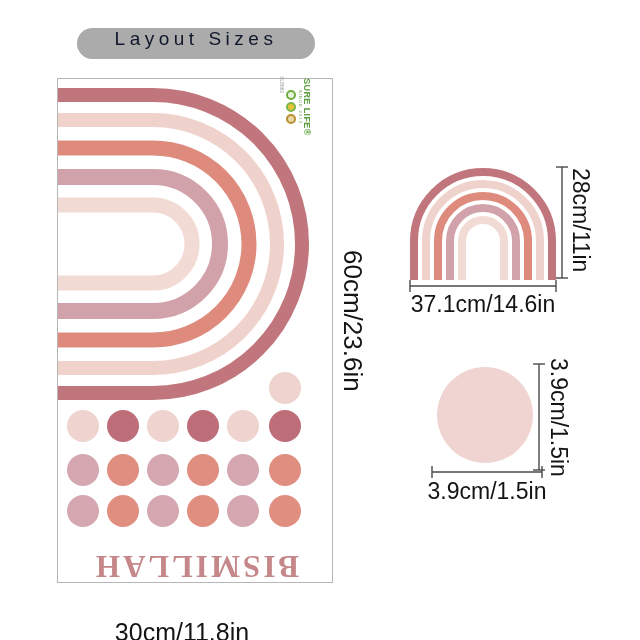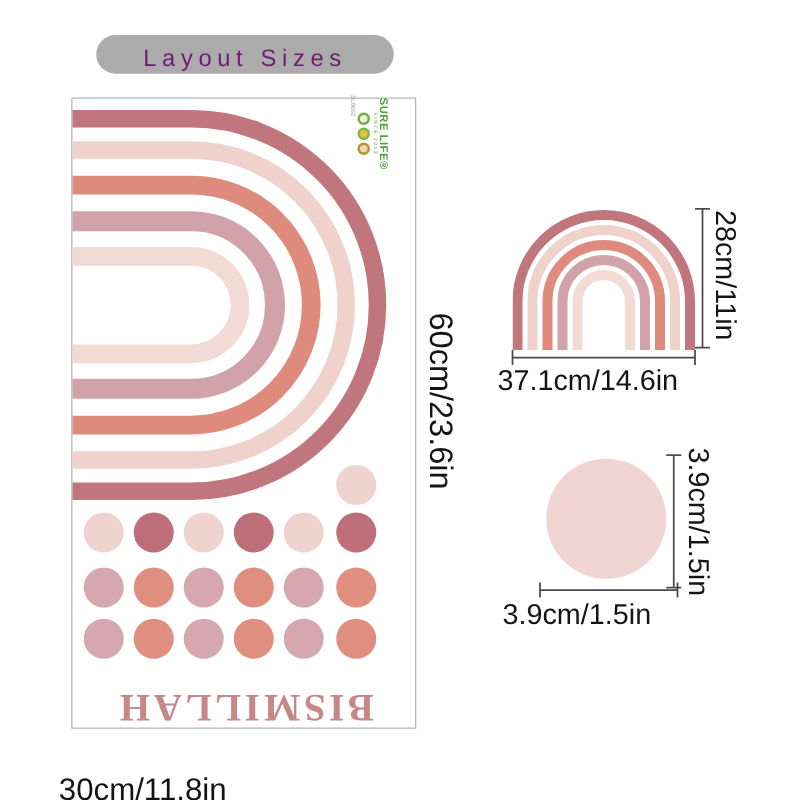--- a/index.html
+++ b/index.html
@@ -5,22 +5,22 @@
   html,body{margin:0;padding:0;}
   body{
     width:640px;height:640px;position:relative;background:#ffffff;
     font-family:"Liberation Sans", sans-serif;overflow:hidden;
   }
   .abs{position:absolute;}
 
   
   #banner{
     left:77px;top:28px;width:238px;height:31px;border-radius:16px;
-    display:flex;align-items:flex-end;justify-content:center;
-    color:#701a75;font-size:19px;letter-spacing:4.5px;font-weight:400;
+    display:flex;align-items:flex-start;justify-content:center;
+    color:#0f172a;font-size:19px;letter-spacing:4.5px;font-weight:400;
   }
 
   
   #sheet{
     left:57px;top:78px;width:276px;height:505px;
     border:1px solid #b5b5b5;background:#ffffff;box-sizing:border-box;
   }
   #big-rainbow{left:0;top:0;}
 
   .dot{position:absolute;border-radius:50%;}
@@ -45,21 +45,21 @@
   #brand .bsince{font-size:4px;color:#5a9e3f;letter-spacing:1.2px;white-space:nowrap;}
   #brand .badges{display:flex;gap:2px;margin-top:2px;}
   #brand .badge{width:10px;height:10px;border-radius:50%;box-sizing:border-box;}
   #brand .badge.b1{background:#e9f3de;border:2px solid #6fae3e;}
   #brand .badge.b2{background:#e8c33c;border:2px solid #7ab648;}
   #brand .badge.b3{background:#e8d9a8;border:2px solid #b98e2f;}
   #brand .bcode{font-size:5px;color:#9a9a9a;margin-top:2px;align-self:flex-start;}
 
   
   .dim-label{color:#141414;white-space:nowrap;}
-  .dim-label.h{}
+  .dim-label.h{text-align:center;}
   .dim-label.v{writing-mode:vertical-rl;}
   #sheet-height-label{left:337px;top:250px;font-size:26px;}
   #sheet-width-label{left:47px;top:590px;width:270px;font-size:25px;margin-top:28px;}
   #rb-height-label{left:567px;top:168px;font-size:23px;}
   #rb-width-label{left:398px;top:291px;width:170px;font-size:23px;}
   #circ-height-label{left:545px;top:358px;font-size:23px;}
   #circ-width-label{left:402px;top:478px;width:170px;font-size:23px;}
 
   svg{display:block;}
 </style>

